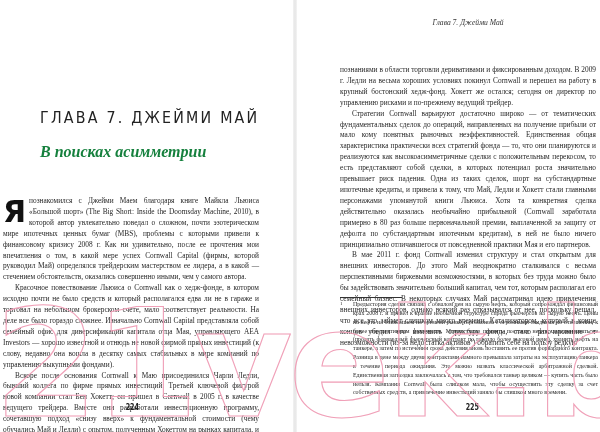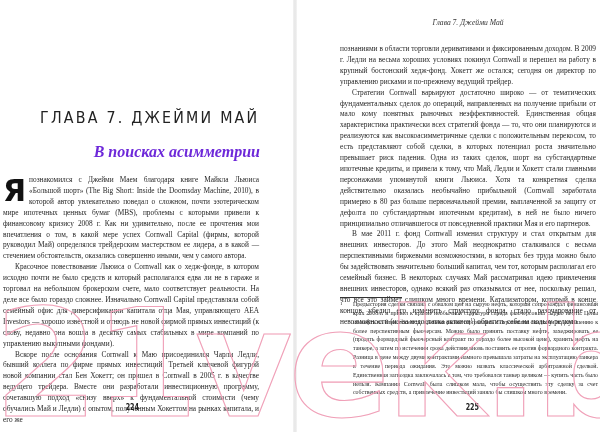--- a/index.html
+++ b/index.html
@@ -17,31 +17,31 @@
     position: absolute; left: 293px; top: 0; width: 4px; height: 432px;
     background: linear-gradient(to right, #f2f2f2, #e6e6e6, #f4f4f4);
   }
   .chapter-title {
     position: absolute; left: 40px; top: 108px; width: 240px;
     font-family: "DejaVu Sans", sans-serif; font-weight: 400; font-size: 16.5px;
     letter-spacing: 2.6px; color: #222; white-space: nowrap;
     transform: scaleX(0.86); transform-origin: left center;
   }
   .section-title {
-    position: absolute; left: 40px; top: 143px; width: 220px; text-align: right;
-    font-style: italic; font-weight: bold; font-size: 16px; color: #6d28d9;
+    position: absolute; left: 40px; top: 143px; width: 220px; text-align: left;
+    font-style: italic; font-weight: bold; font-size: 16px; color: #15803d;
   }
   .body-text {
     position: absolute; font-size: 7.35px; line-height: 10.9px; text-align: justify;
     text-align-last: auto; color: #262626;
   }
   .left-body { left: 3px; top: 175px; width: 256px; }
   .right-body { left: 340px; top: 44px; width: 256px; }
   .body-text p { margin: 0; text-indent: 12px; }
-  .body-text p.noindent { text-indent: 0; }
+  .body-text p.noindent { text-indent: 0; margin-top: 21px; }
   .dropcap {
     float: left; font-family: "DejaVu Sans", sans-serif; font-weight: bold;
     font-size: 30px; line-height: 27px; margin: 2px 3px 0 0; color: #111;
   }
   .running-head {
     position: absolute; left: 340px; top: 18px; width: 256px; text-align: center;
     font-style: italic; font-size: 7.6px; color: #333;
   }
   .footnote-rule {
     position: absolute; left: 340px; top: 297px; width: 62px; height: 0;

